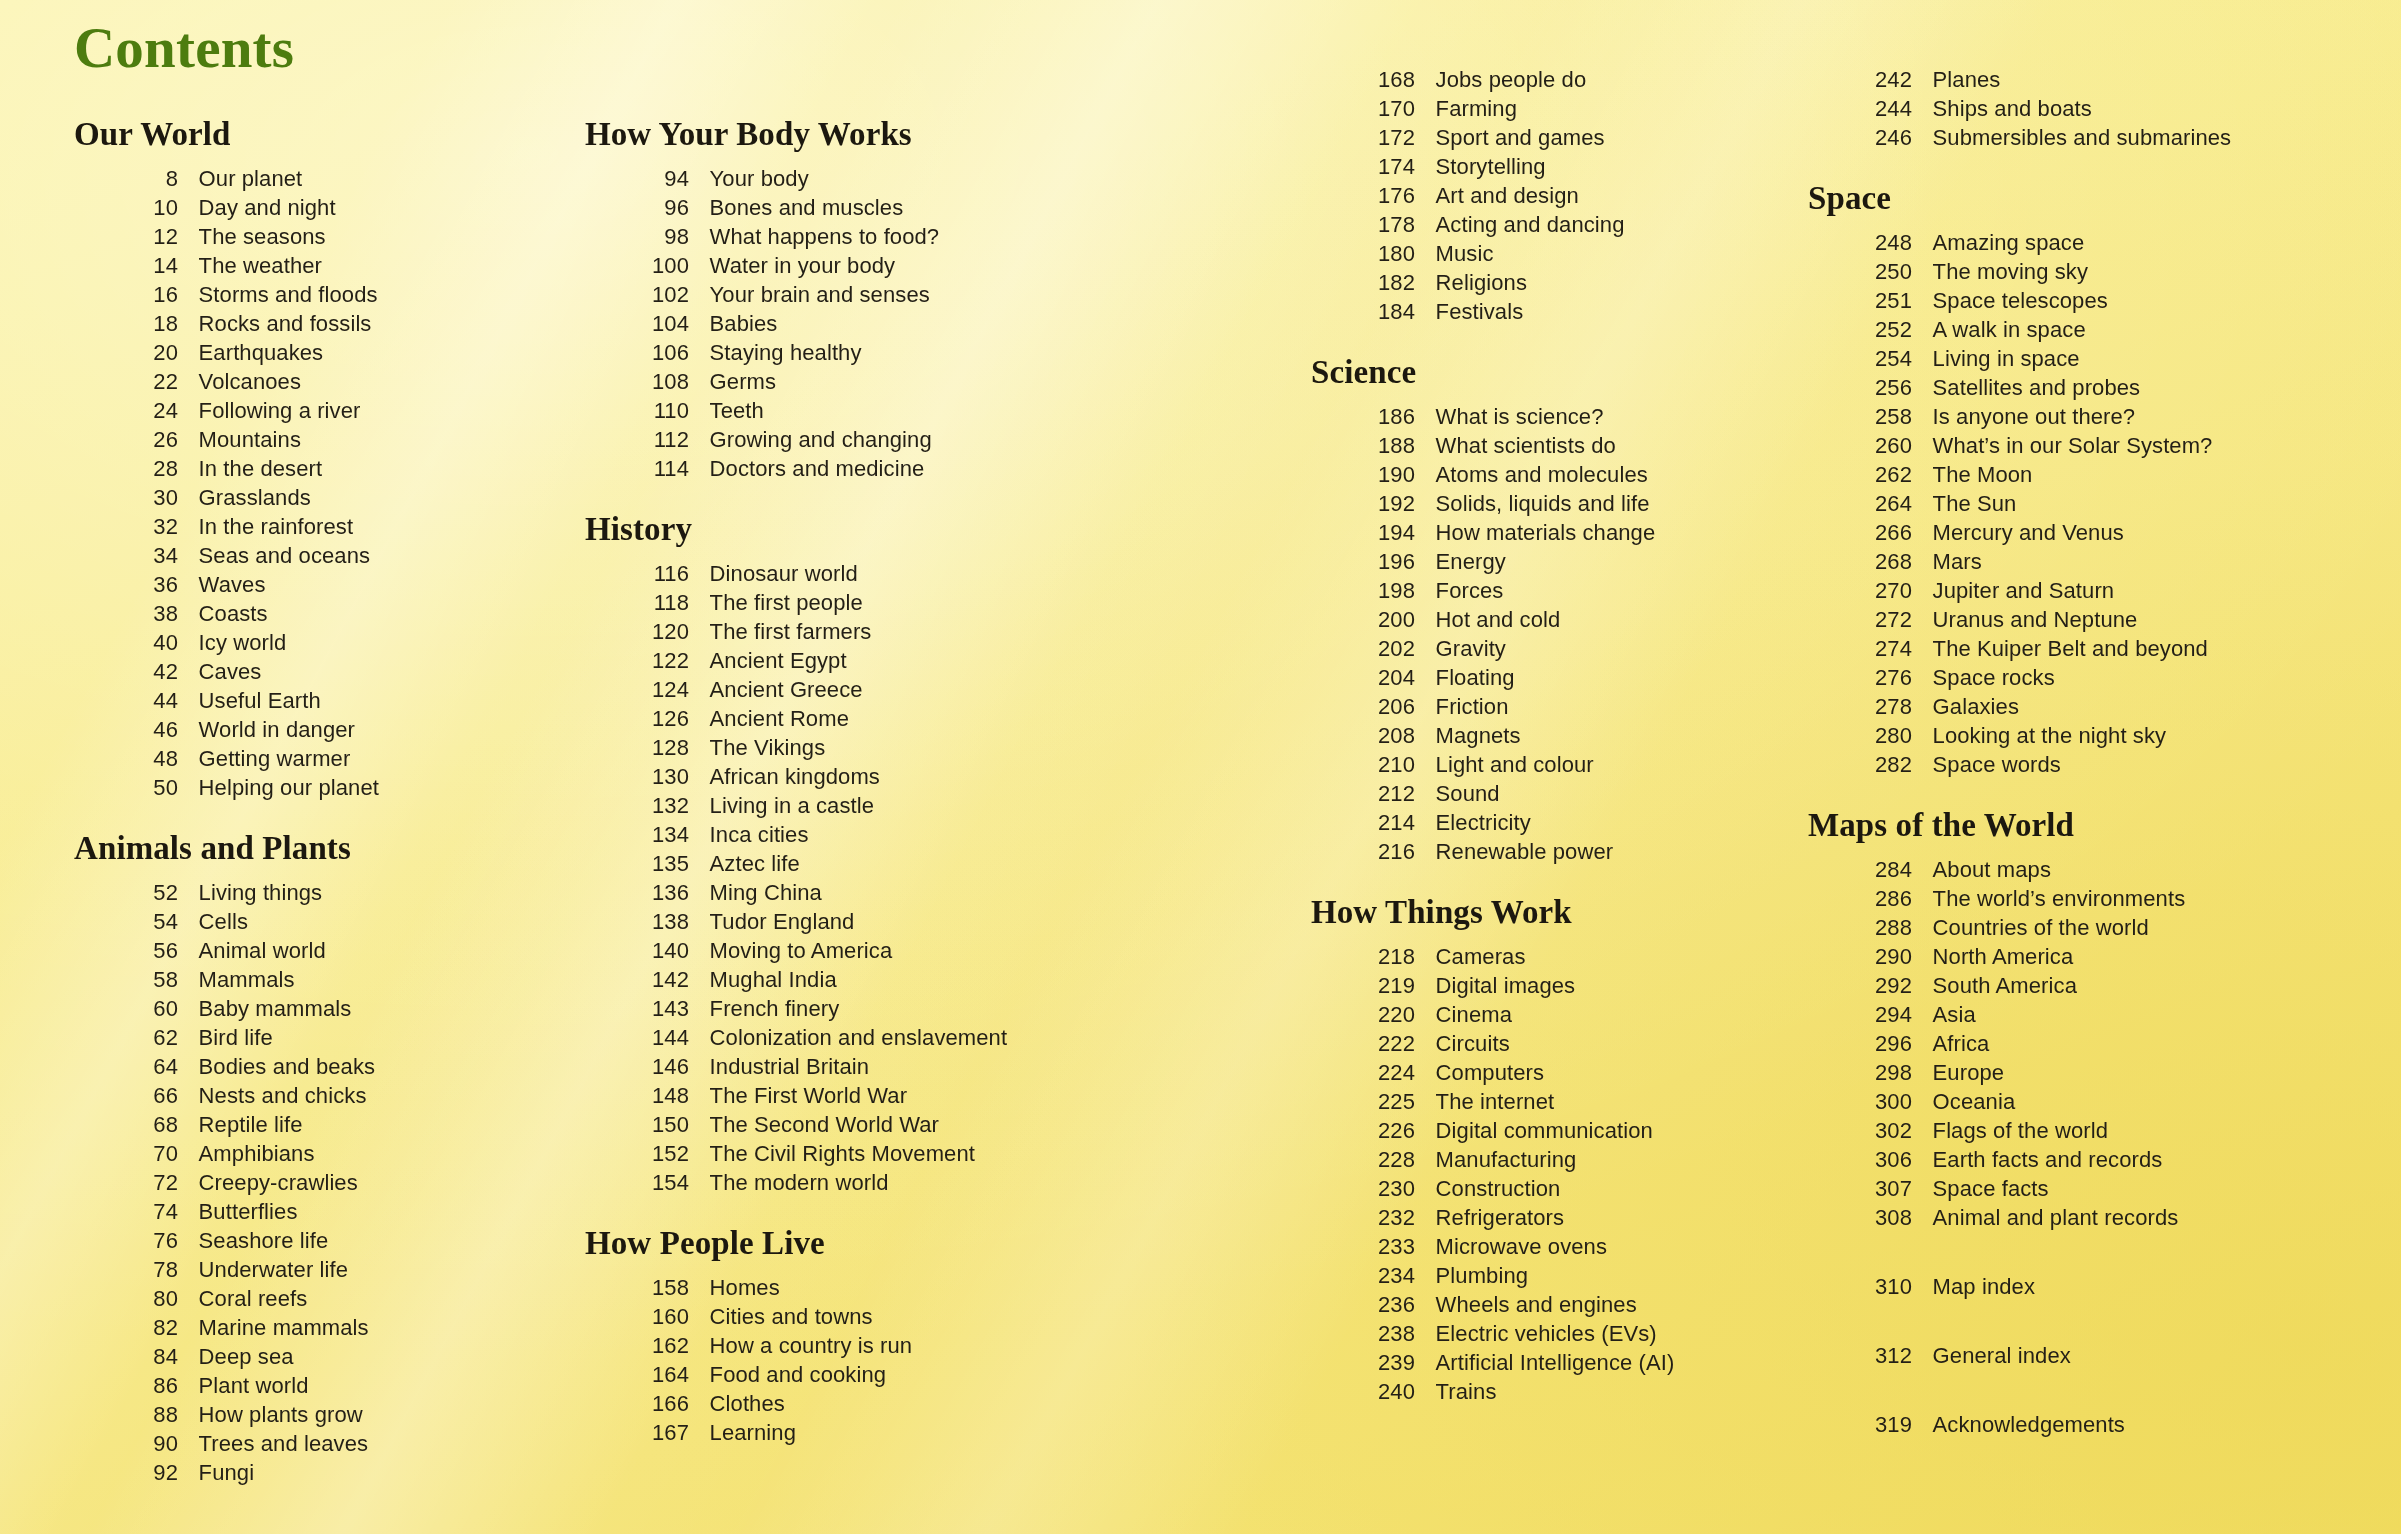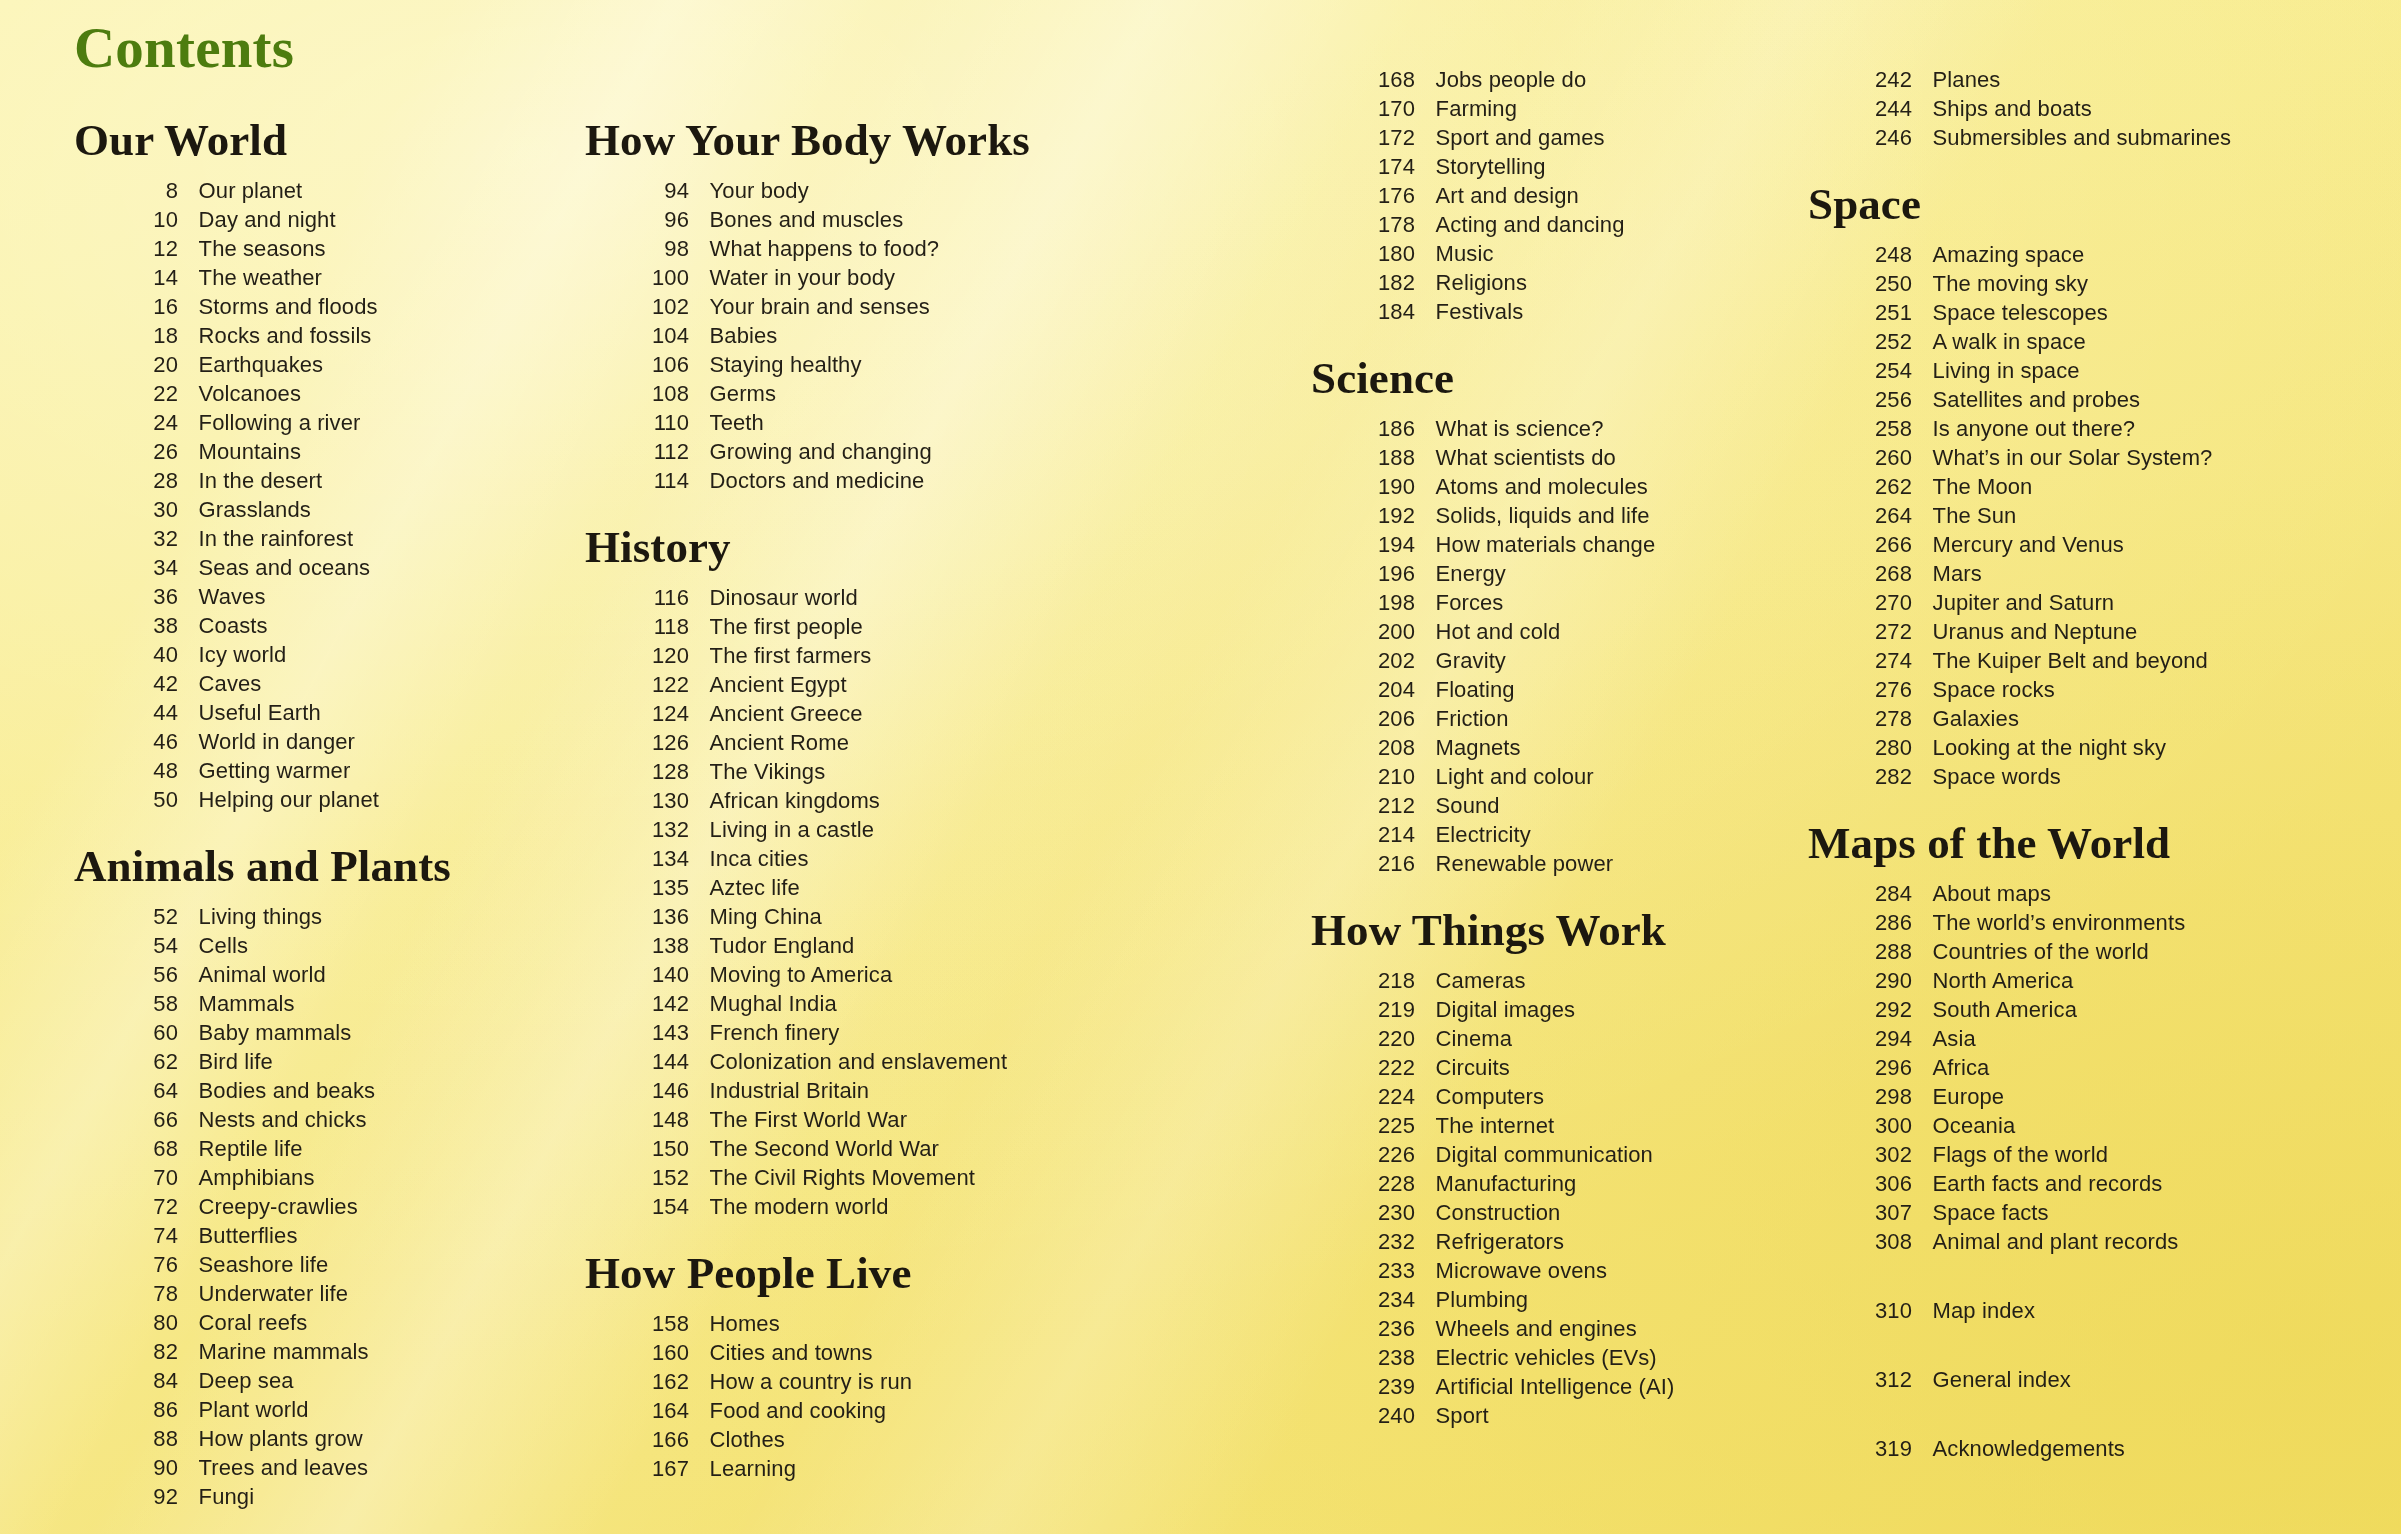--- a/index.html
+++ b/index.html
@@ -88,21 +88,21 @@
   .col-2 .col-inner { padding-top: 118px; }
   .col-3 .col-inner,
   .col-4 .col-inner { padding-top: 69px; }
 
   
   .section { margin: 0; }
   .section + .section { margin-top: 26px; }
 
   .section-heading {
     font-family: "Liberation Serif", "DejaVu Serif", serif;
-    font-size: 45px;
+    font-size: 33px;
     font-weight: 700;
     color: #1c180f;
     line-height: 1.0;
     margin: 0 0 17px -51px;
     letter-spacing: 0.1px;
     white-space: nowrap;
   }
   .section.no-heading .entry-list { margin-top: 0; }
 
   .entry-list {
@@ -677,21 +677,21 @@
               <li class="entry">
                 <span class="entry-page">238</span>
                 <span class="entry-label">Electric vehicles (EVs)</span>
               </li>
               <li class="entry">
                 <span class="entry-page">239</span>
                 <span class="entry-label">Artificial Intelligence (AI)</span>
               </li>
               <li class="entry">
                 <span class="entry-page">240</span>
-                <span class="entry-label">Sport</span>
+                <span class="entry-label">Trains</span>
               </li>
             </ul>
           </section>
         </div>
       </div>
       <div class="column col-4">
         <div class="col-inner">
           <section class="section no-heading">
             <ul class="entry-list">
               <li class="entry">

